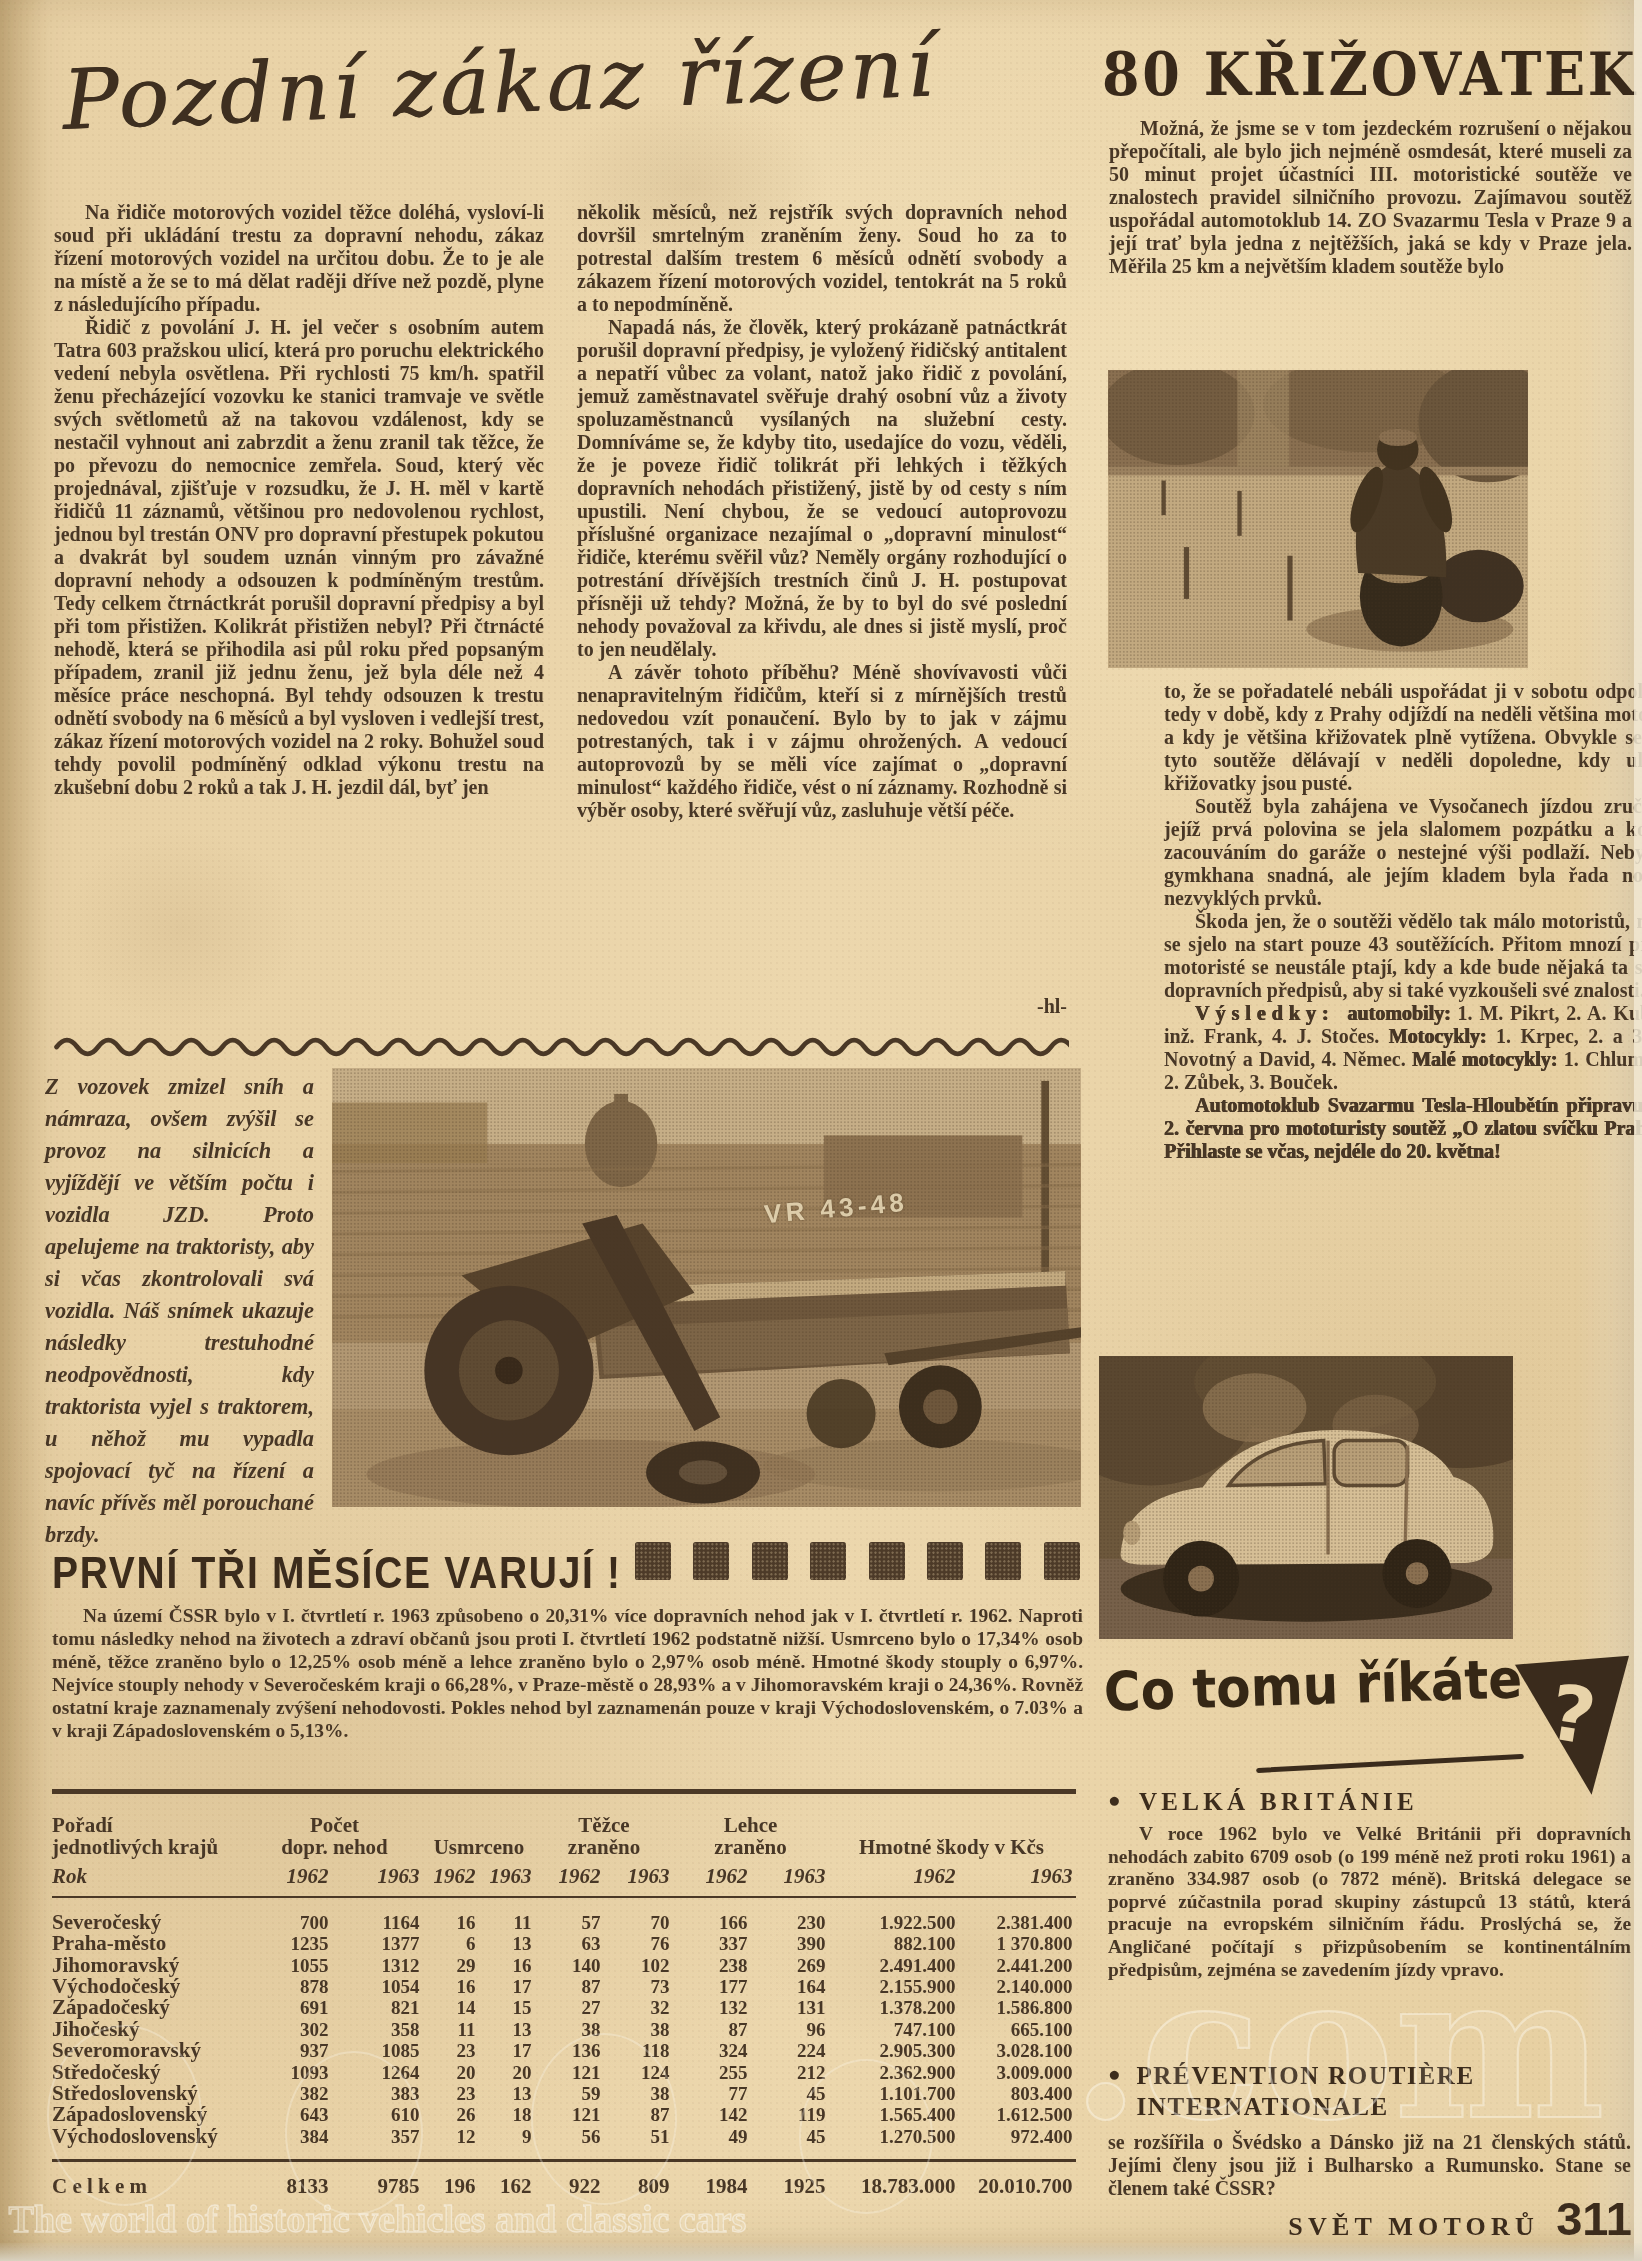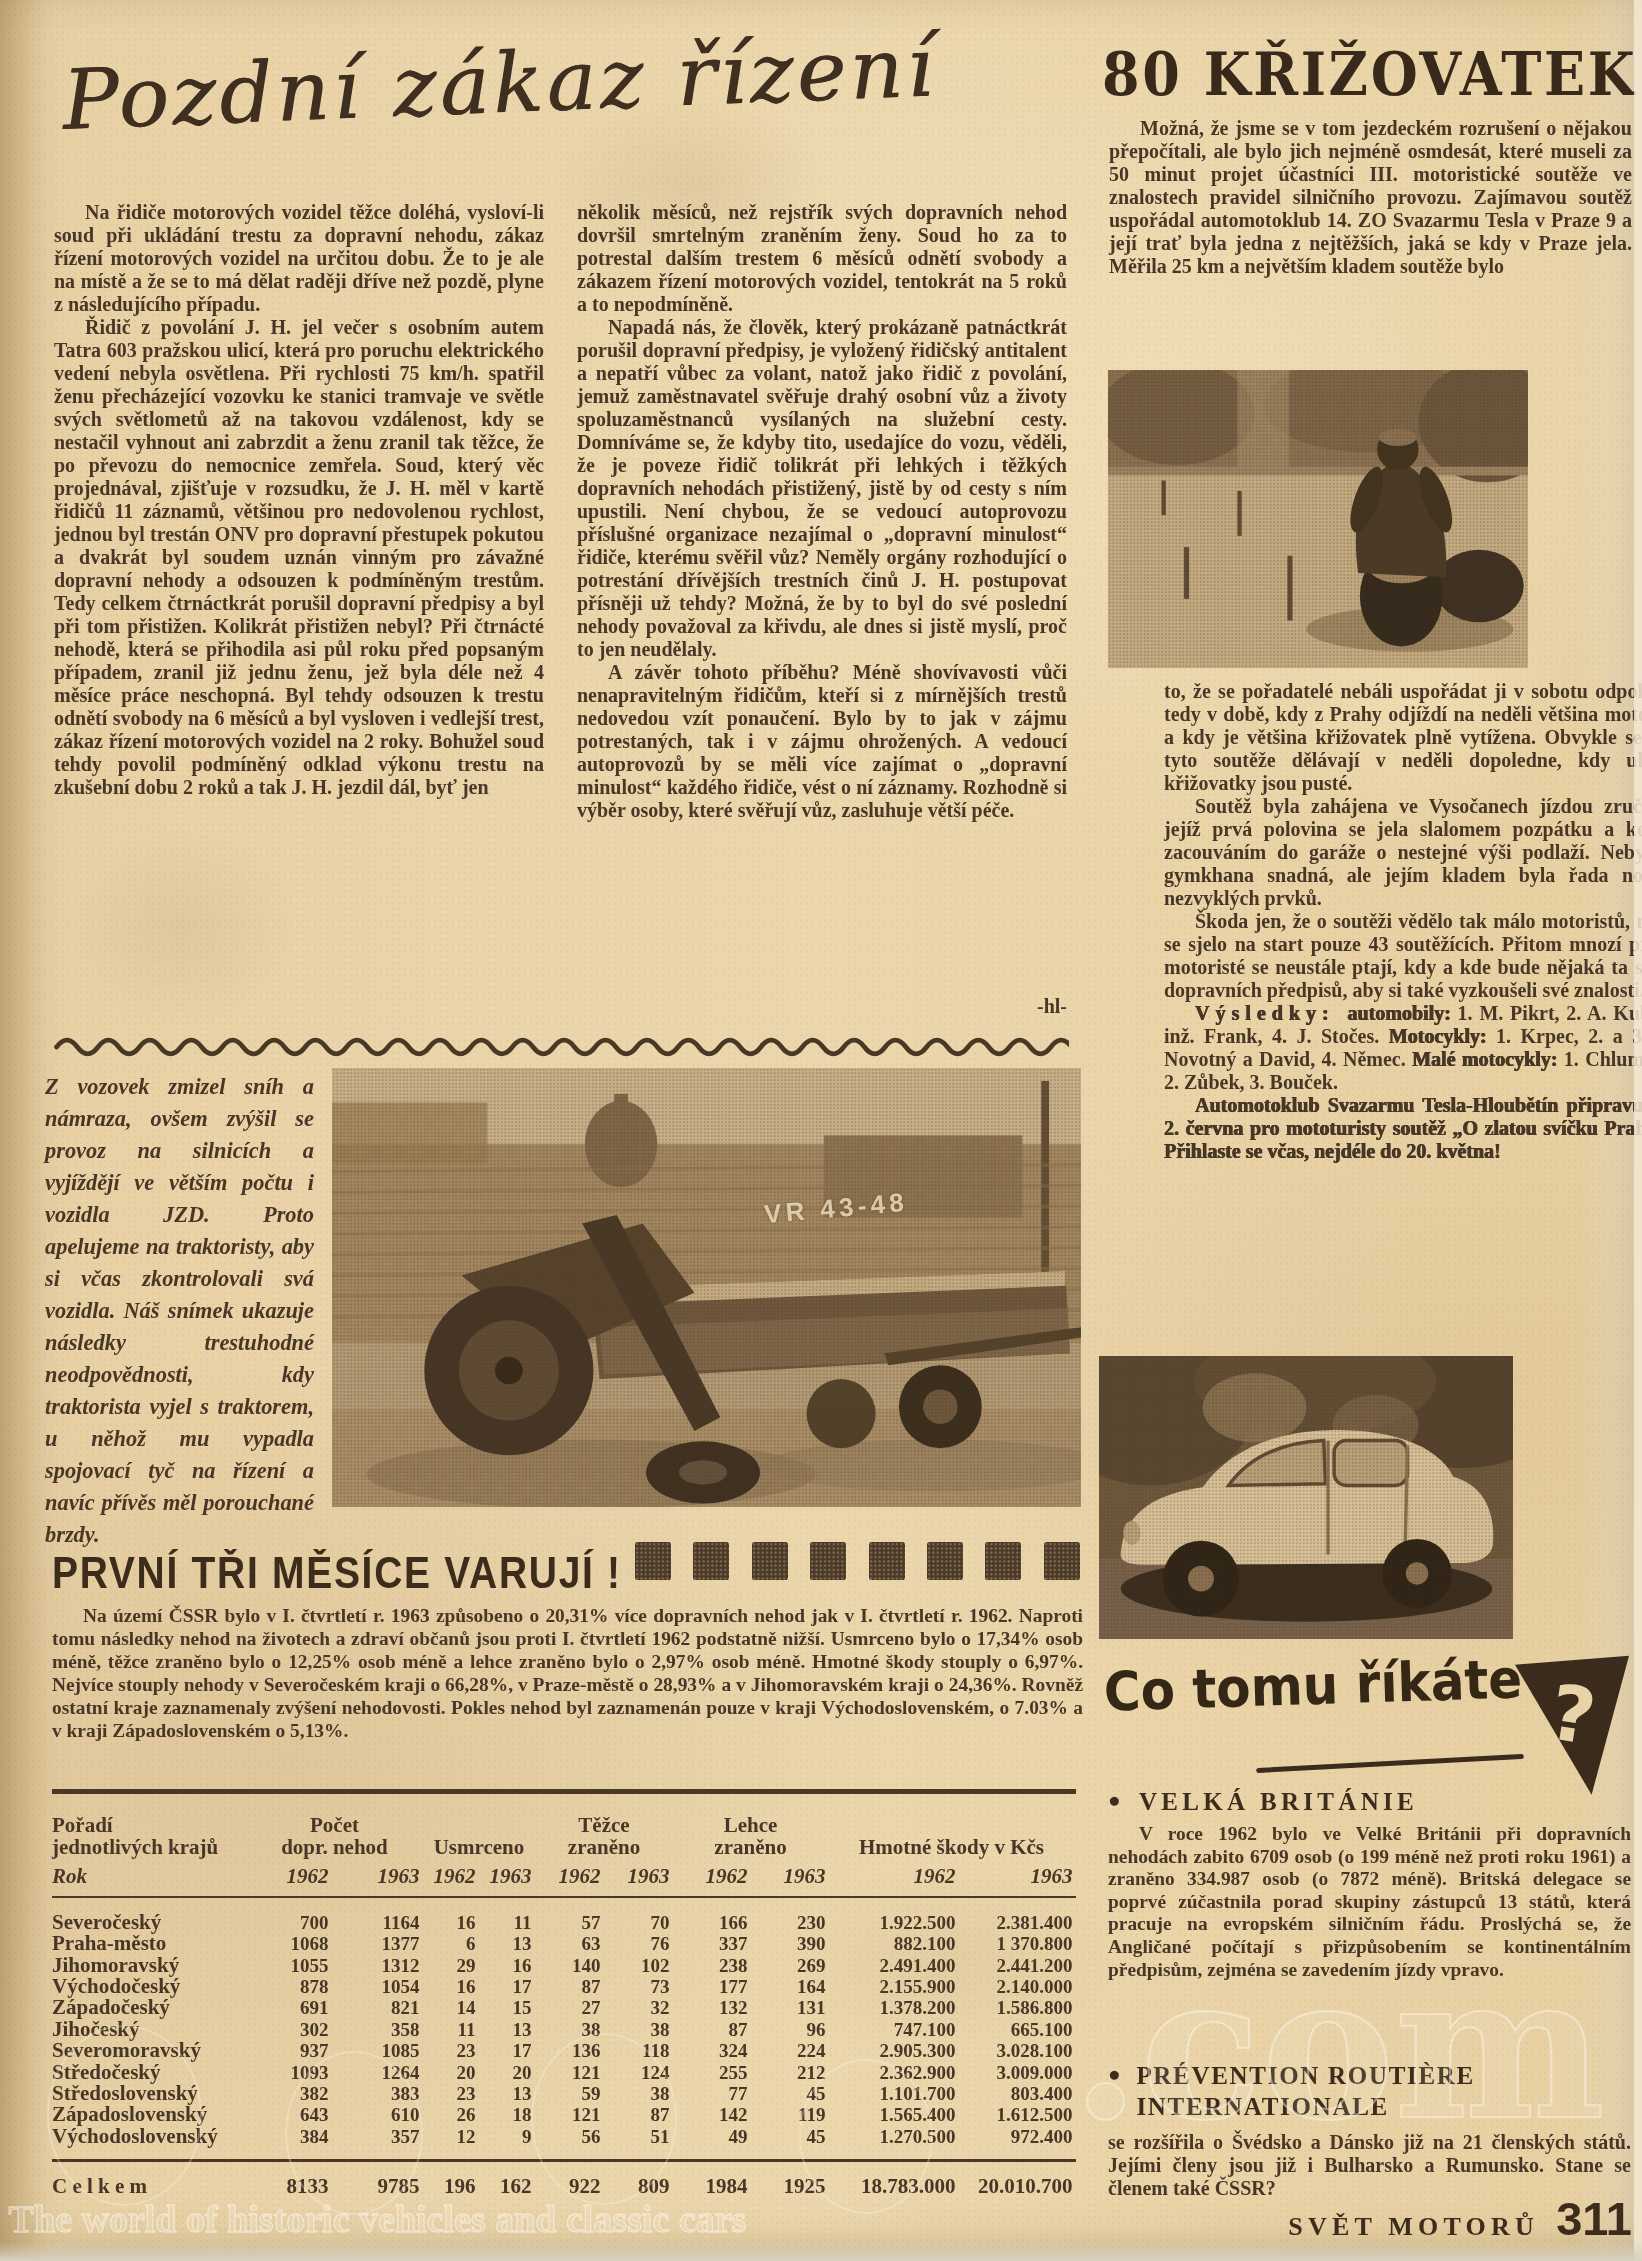--- a/index.html
+++ b/index.html
@@ -213,21 +213,21 @@
           <div class="tc num">11</div>
           <div class="tc num">57</div>
           <div class="tc num">70</div>
           <div class="tc num">166</div>
           <div class="tc num">230</div>
           <div class="tc num">1.922.500</div>
           <div class="tc num">2.381.400</div>
         </div>
         <div class="trow">
           <div class="tc name">Praha-město</div>
-          <div class="tc num">1068</div>
+          <div class="tc num">1235</div>
           <div class="tc num">1377</div>
           <div class="tc num">6</div>
           <div class="tc num">13</div>
           <div class="tc num">63</div>
           <div class="tc num">76</div>
           <div class="tc num">337</div>
           <div class="tc num">390</div>
           <div class="tc num">882.100</div>
           <div class="tc num">1 370.800</div>
         </div>

